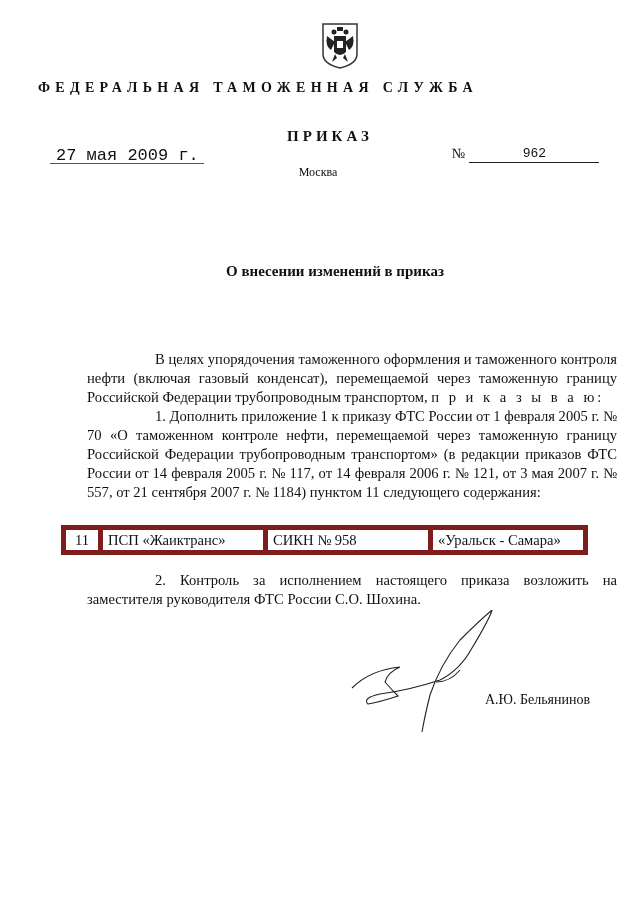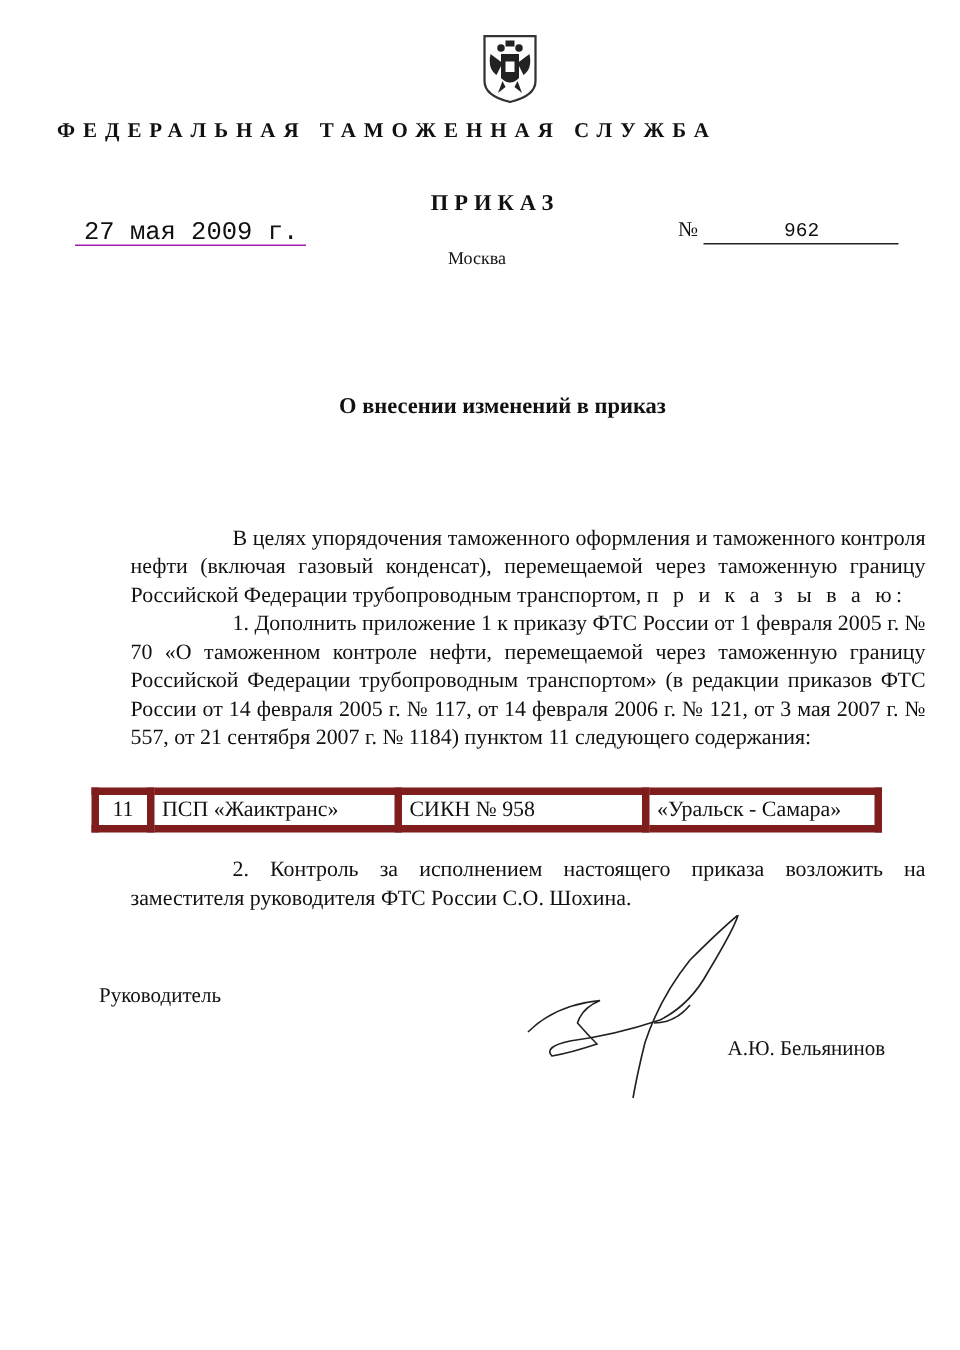--- a/index.html
+++ b/index.html
@@ -104,21 +104,20 @@
     <td style="width:150px">ПСП «Жаиктранс»</td>
     <td style="width:150px">СИКН № 958</td>
     <td>«Уральск - Самара»</td>
   </tr>
 </tbody>
   </table>
 
 <div class="abs body-text p3 indent">2. Контроль за исполнением настоящего приказа возложить на заместителя руководителя ФТС России С.О. Шохина.</div>
 
 <div class="abs sign-block">
-  <div>Руководитель</div>
 </div>
 
 <div class="abs signature">
   <svg width="170" height="125" viewBox="0 0 170 125" fill="none" stroke="#222" stroke-width="1.1">
     <path d="M12 78 Q30 60 60 57 Q48 62 45 72 Q52 80 58 86 Q40 92 28 94 Q22 88 40 84 Q70 80 100 70 Q120 60 132 38 Q150 8 152 0 Q140 10 120 30 Q100 55 90 85 Q85 105 82 122"></path>
     <path d="M96 72 Q110 72 120 60"></path>
   </svg>
 </div>
 
 <div class="abs signer">А.Ю. Бельянинов</div>

